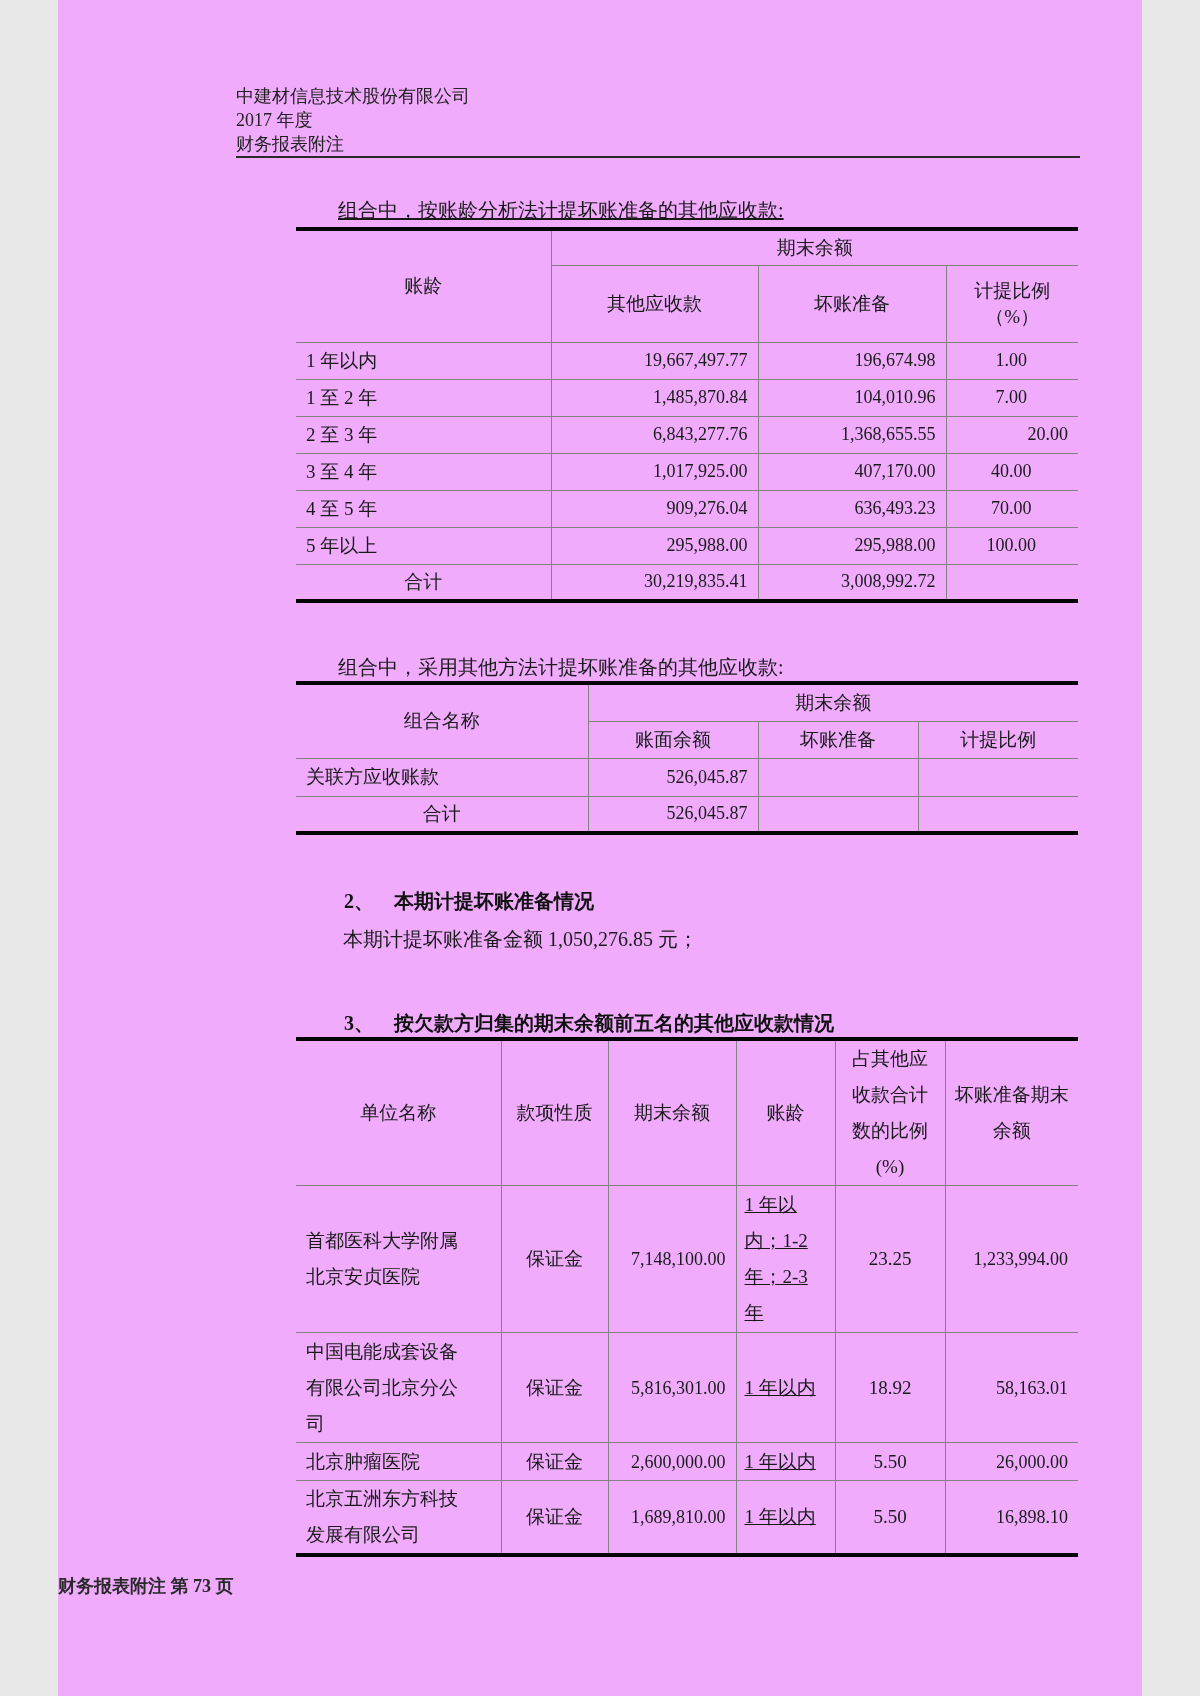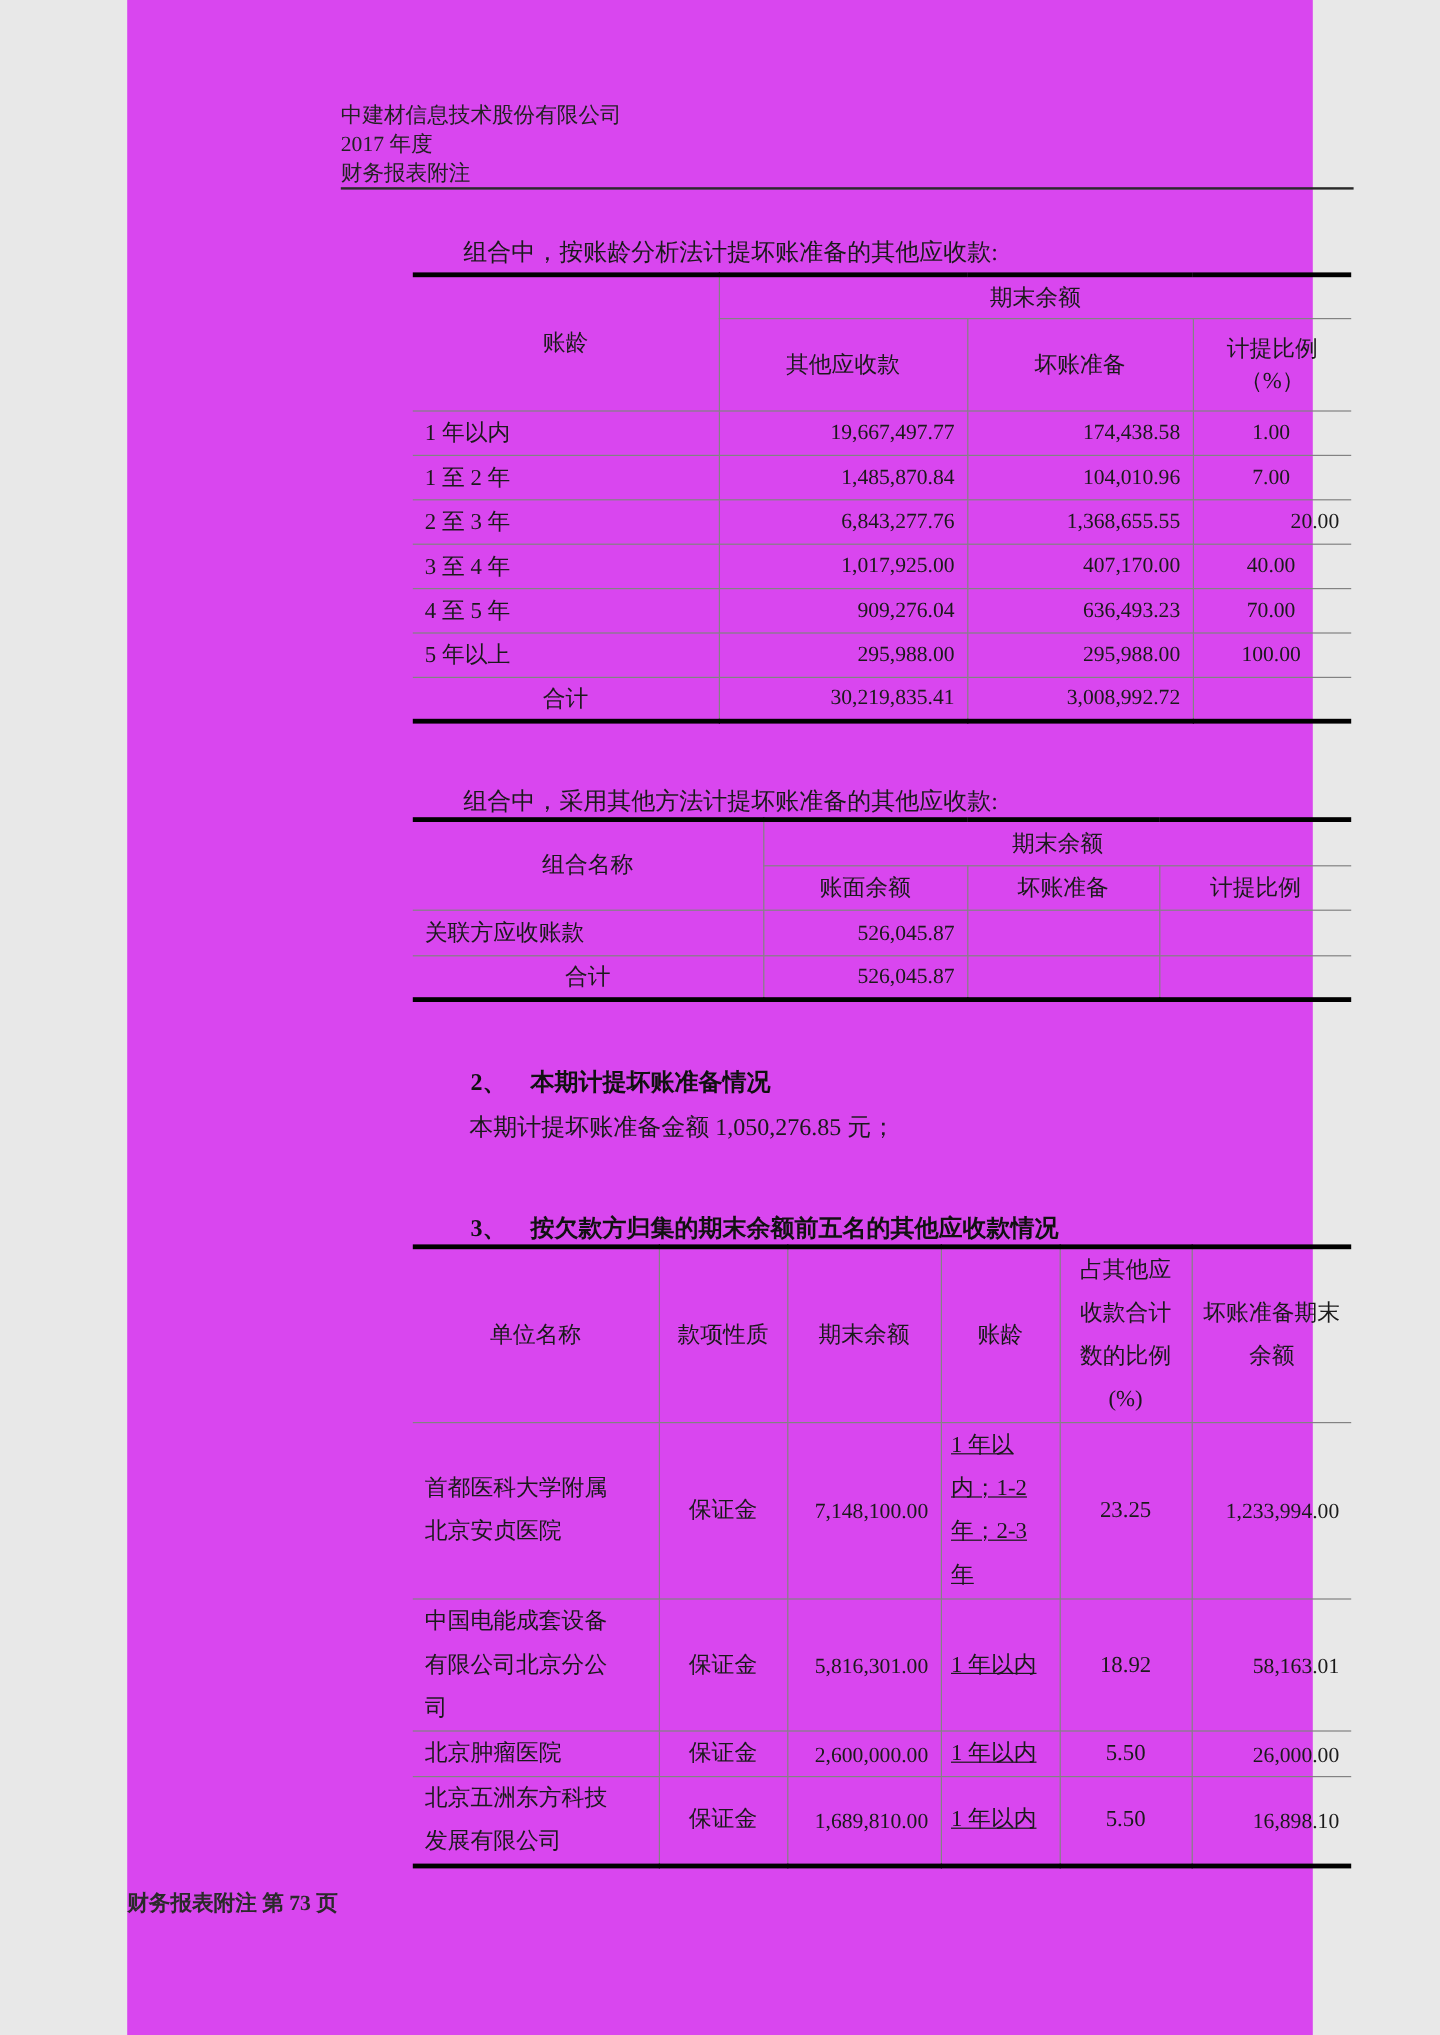--- a/index.html
+++ b/index.html
@@ -1,23 +1,23 @@
 <!DOCTYPE html>
 <html><head>
 <meta charset="utf-8">
 <style>
   * { margin:0; padding:0; box-sizing:border-box; }
   body { background:#e8e8e8; font-family:"Liberation Serif","DejaVu Serif",serif; }
-  .page { position:relative; width:988px; height:1696px; background:#d946ef; margin:0 auto; color:#1a1a1a; }
+  .page { position:relative; width:1084px; height:1696px; background:#f0abfc; margin:0 auto; color:#1a1a1a; }
 
   .doc-header { position:absolute; left:178px; top:84px; width:844px; font-size:18px; line-height:24px; color:#222; }
   .header-rule { position:absolute; left:178px; top:156px; width:844px; border-top:2px solid #2a2a2a; }
 
   .tbl-title { position:absolute; left:280px; font-size:20px; color:#1a1a1a; }
-  .t1-title { top:197px; }
+  .t1-title { top:197px;text-decoration:underline; }
   .t2-title { top:654px; }
 
   table { border-collapse:collapse; table-layout:fixed; position:absolute; left:238px; width:782px; font-size:19px; }
   table.thick { border-top:4px solid #000; border-bottom:4px solid #000; }
   td { vertical-align:middle; padding:0 8px; color:#1a1a1a; }
   .br { border-right:1px solid #828282; }
   .bb { border-bottom:1px solid #828282; }
   .ctr { text-align:center; }
   .num { text-align:right; padding-right:10px; font-size:18px; }
   .lbl { text-align:left; padding-left:10px; }
@@ -83,21 +83,21 @@
       <td class="ctr br bb">其他应收款</td>
       <td class="ctr br bb">坏账准备</td>
       <td class="ctr bb">
         <span style="display:block">计提比例</span>
         <span style="display:block">（%）</span>
       </td>
     </tr>
     <tr class="dr">
       <td class="lbl br bb">1 年以内</td>
       <td class="num br bb">19,667,497.77</td>
-      <td class="num br bb">174,438.58</td>
+      <td class="num br bb">196,674.98</td>
       <td class="ctr bb num" style="text-align:center">1.00</td>
     </tr>
     <tr class="dr">
       <td class="lbl br bb">1 至 2 年</td>
       <td class="num br bb">1,485,870.84</td>
       <td class="num br bb">104,010.96</td>
       <td class="ctr bb num" style="text-align:center">7.00</td>
     </tr>
     <tr class="dr">
       <td class="lbl br bb">2 至 3 年</td>

